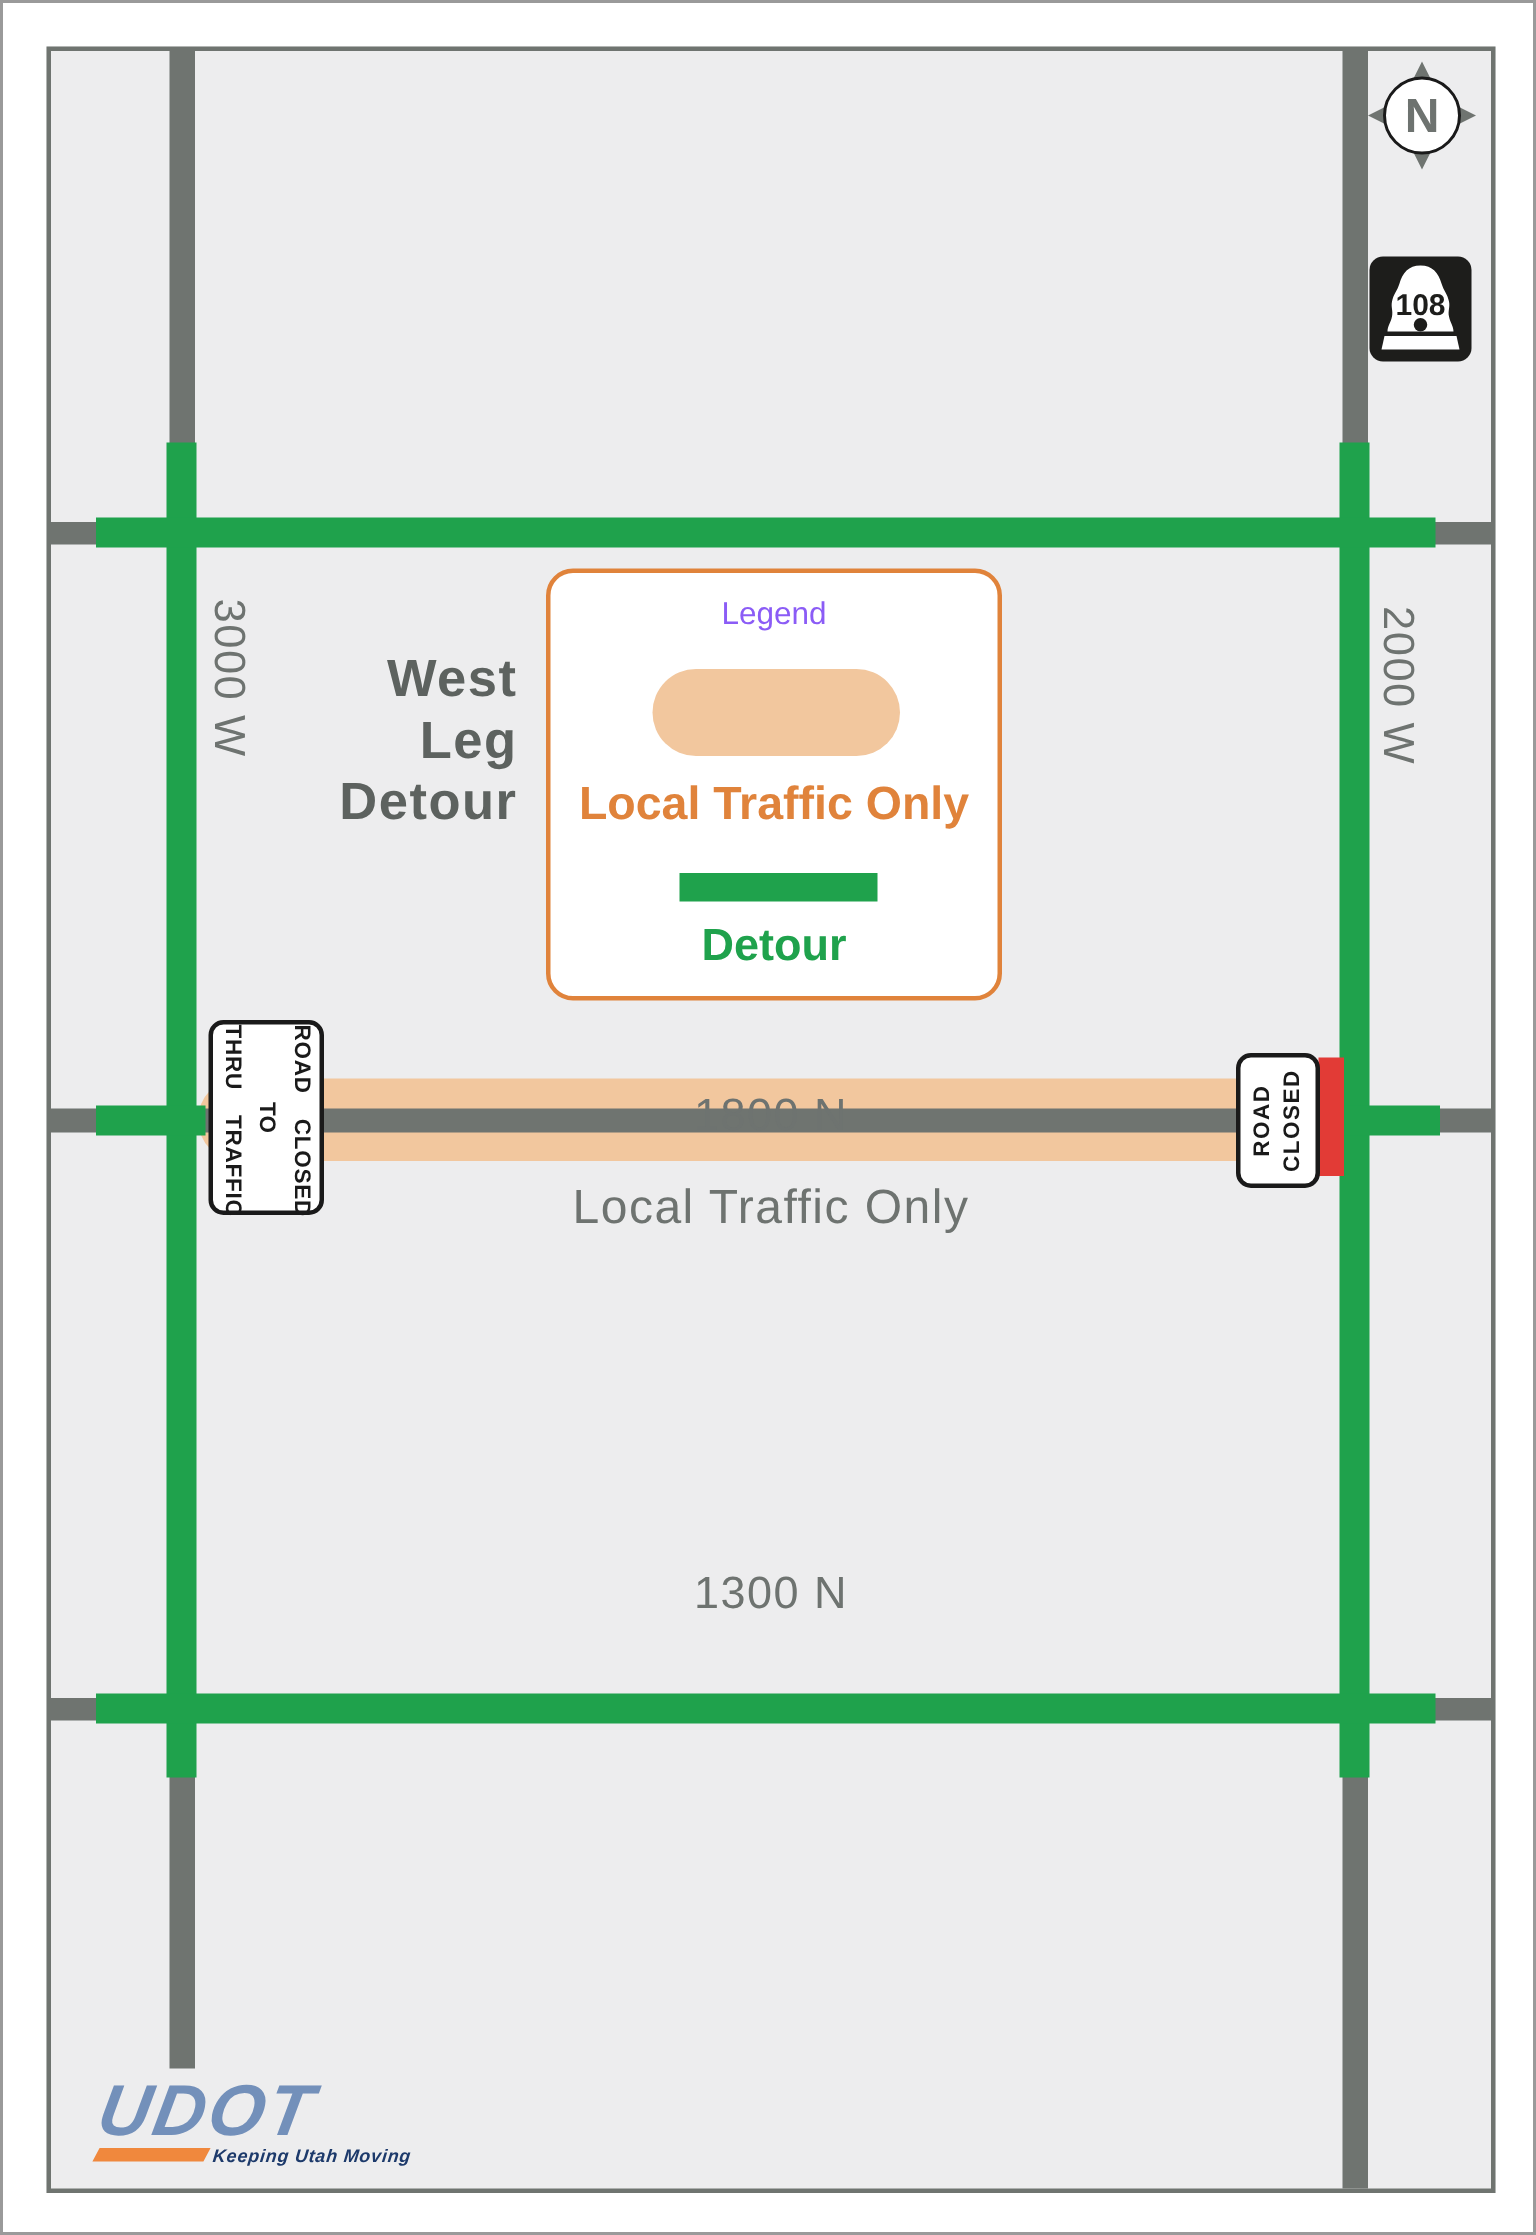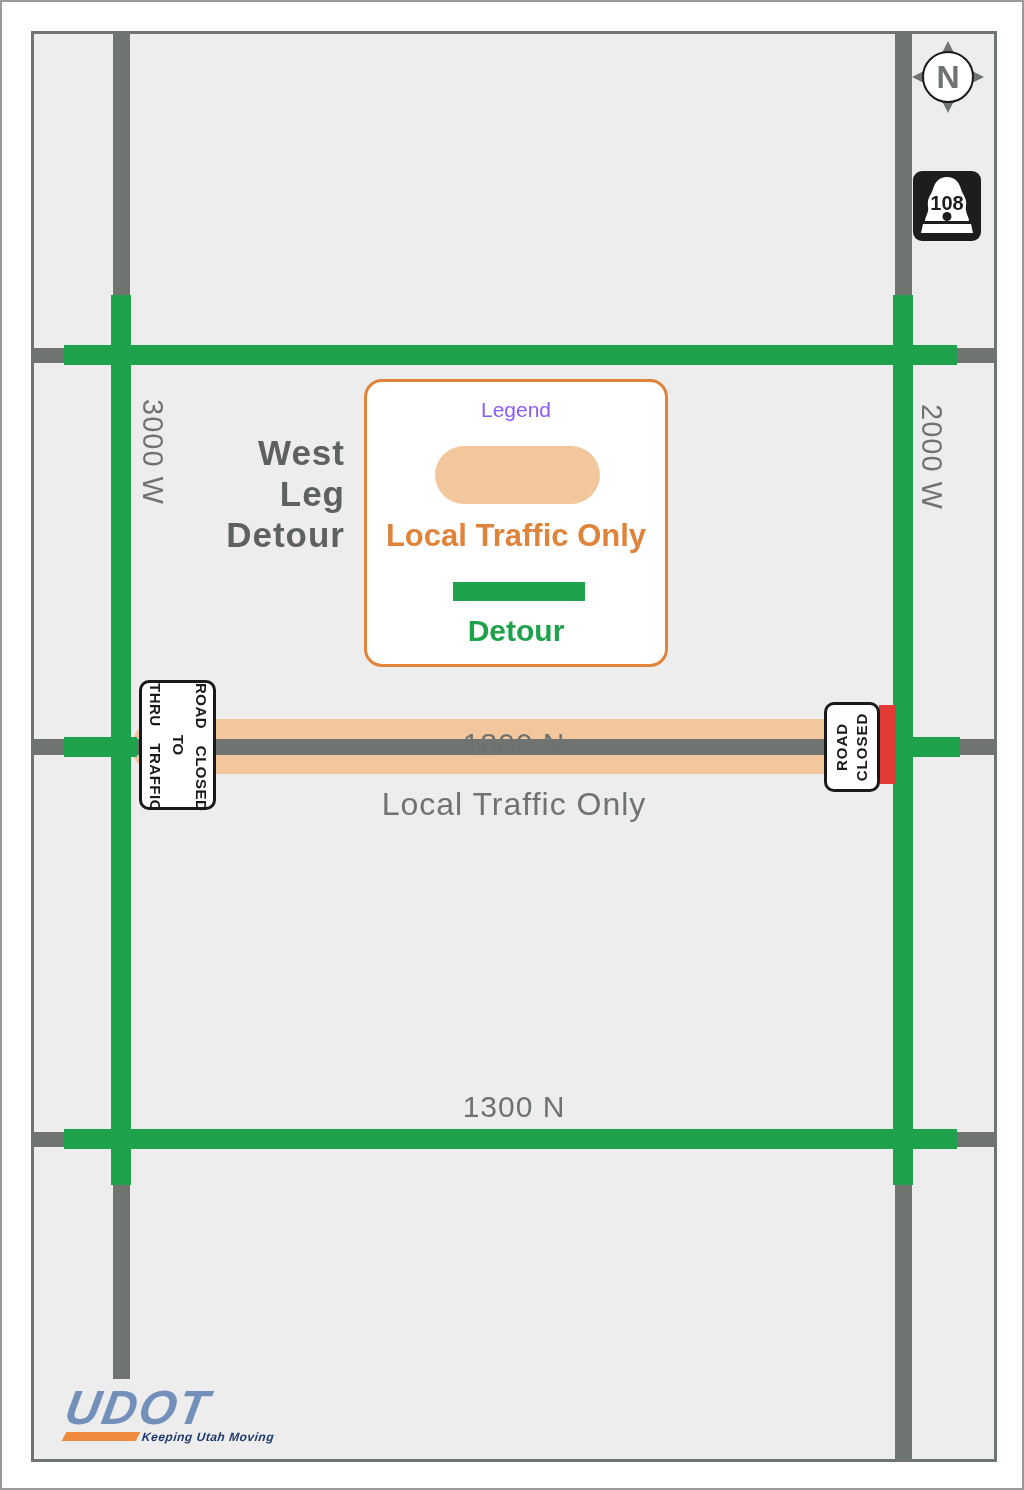--- a/index.html
+++ b/index.html
@@ -41,21 +41,21 @@
     background:#e23b36; z-index:4;
   }
 
   
   .hlabel {
     position:absolute; left:0; width:960px; text-align:center;
     color:#6e7370; font-size:30px; z-index:5; letter-spacing:1px;
   }
   .lbl-2300n { top:272px; }
   .lbl-1800n { top:650px;margin-top:43px; }
-  .lbl-1300n { top:1056px; }
+  .lbl-1300n { top:1012px; }
   .lbl-local { top:752px; font-size:32px; }
   .vlabel { position:absolute; width:0; height:0; z-index:5; }
   .vlabel > span {
     position:absolute; white-space:nowrap; color:#6e7370; font-size:29px;
     letter-spacing:1px; transform:translate(-50%,-50%) rotate(90deg);
   }
   .vlabel-3000w { left:118px; top:418px; }
   .vlabel-2000w { left:897px; top:423px; }
 
   .map-title {

